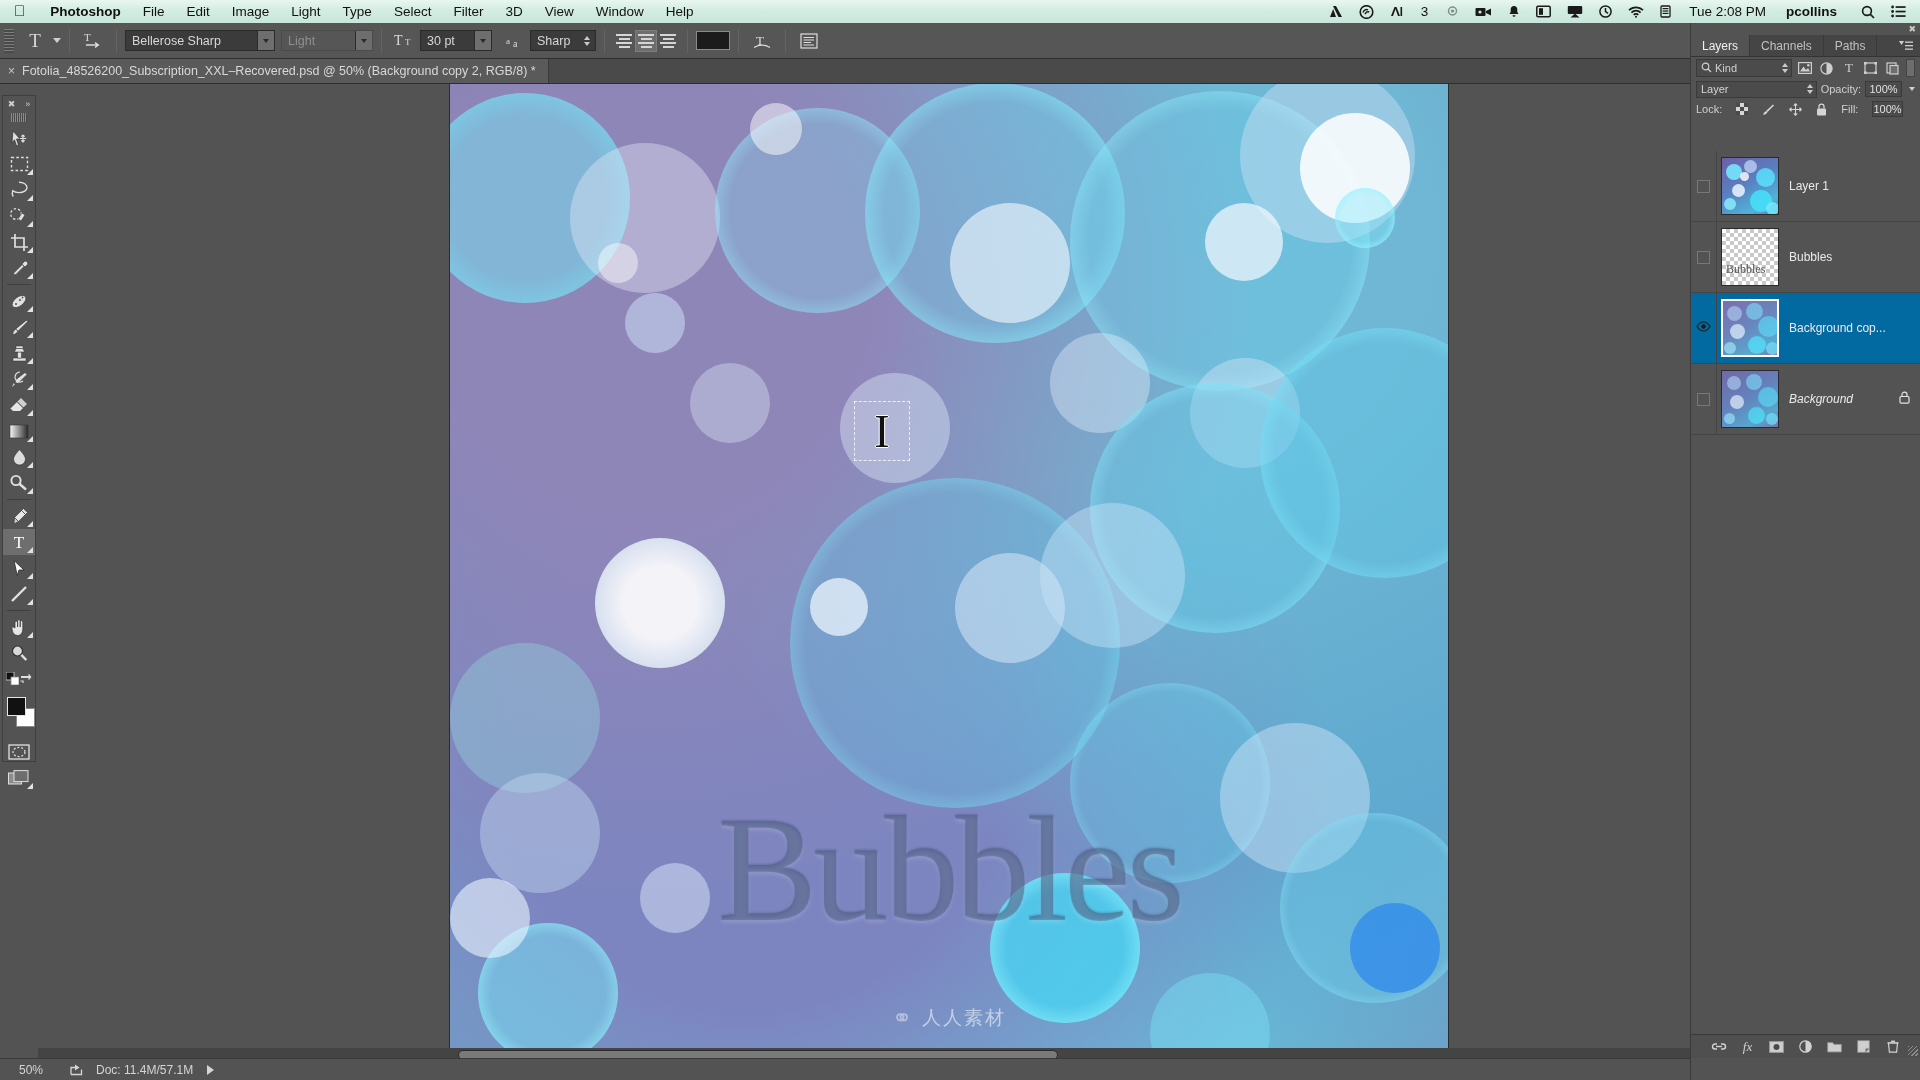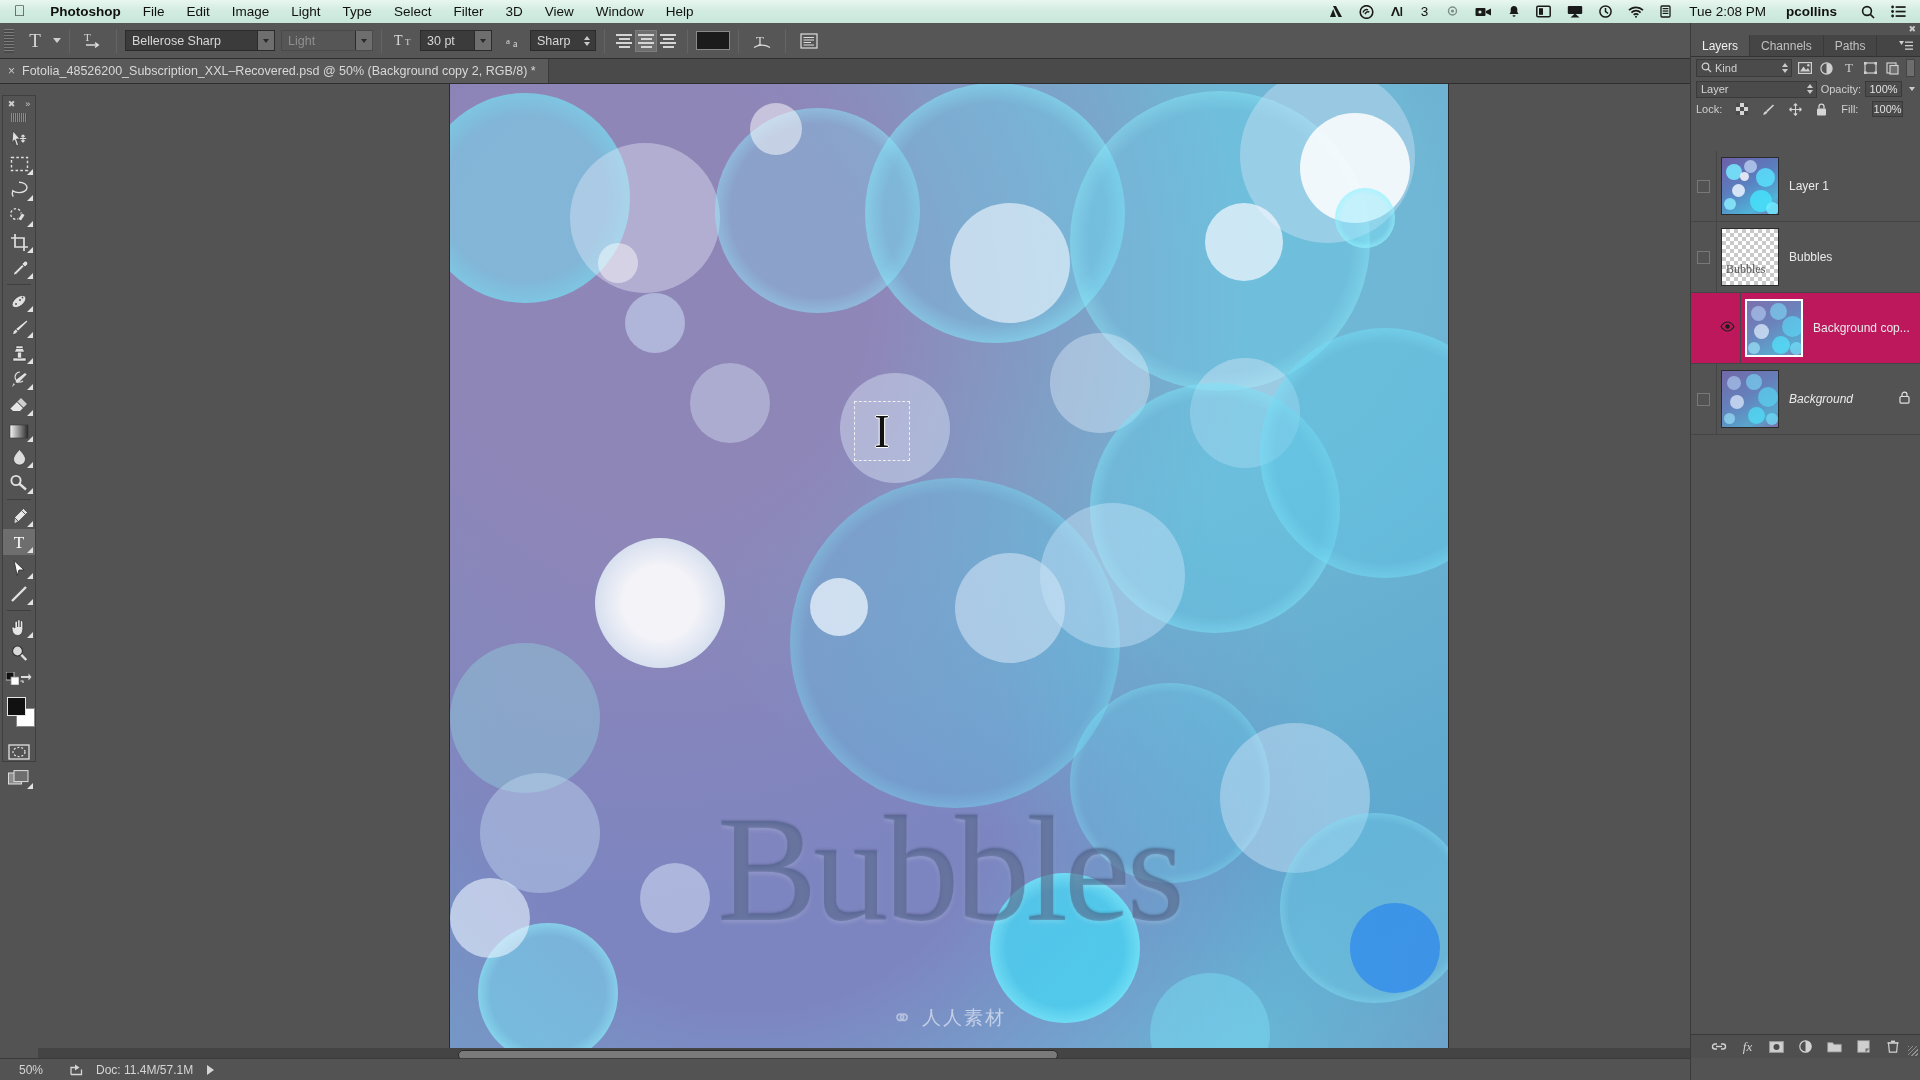--- a/index.html
+++ b/index.html
@@ -194,21 +194,21 @@
   }
   .miniarw{width:0;height:0;border-left:3.5px solid transparent;border-right:3.5px solid transparent;border-top:4px solid #cfcfcf;margin-left:3px;}
   .lockrow{height:20px;display:flex;align-items:center;gap:14px;padding:0 5px;}
   .lockrow .li{width:14px;height:14px;display:flex;align-items:center;justify-content:center;color:#d5d5d5;font-size:11px;}
 
   .layerlist{position:absolute;top:128px;left:0;right:0;bottom:46px;background:#535353;overflow:hidden;}
   .layerrow{
     height:71px;display:flex;align-items:center;
     border-bottom:1px solid #454545;
   }
-  .layerrow.sel{background:#be185d;padding-left:24px;}
+  .layerrow.sel{background:#0369a1;}
   .eyecell{width:26px;height:100%;display:flex;align-items:center;justify-content:center;
     border-right:1px solid #454545;}
   .eyebox{width:13px;height:13px;border:1px solid #787878;}
   .eyeon{color:#eaeaea;font-size:12px;}
   .thumbcell{width:66px;display:flex;align-items:center;justify-content:center;}
   .thumb{width:58px;height:58px;border:1px solid #2b2b2b;position:relative;overflow:hidden;}
   .thumb.selframe{border:2px solid #fff;}
   .thumb .mini{position:absolute;inset:0;}
   .thumb .mini .b{position:absolute;border-radius:50%;}
   .checker{

